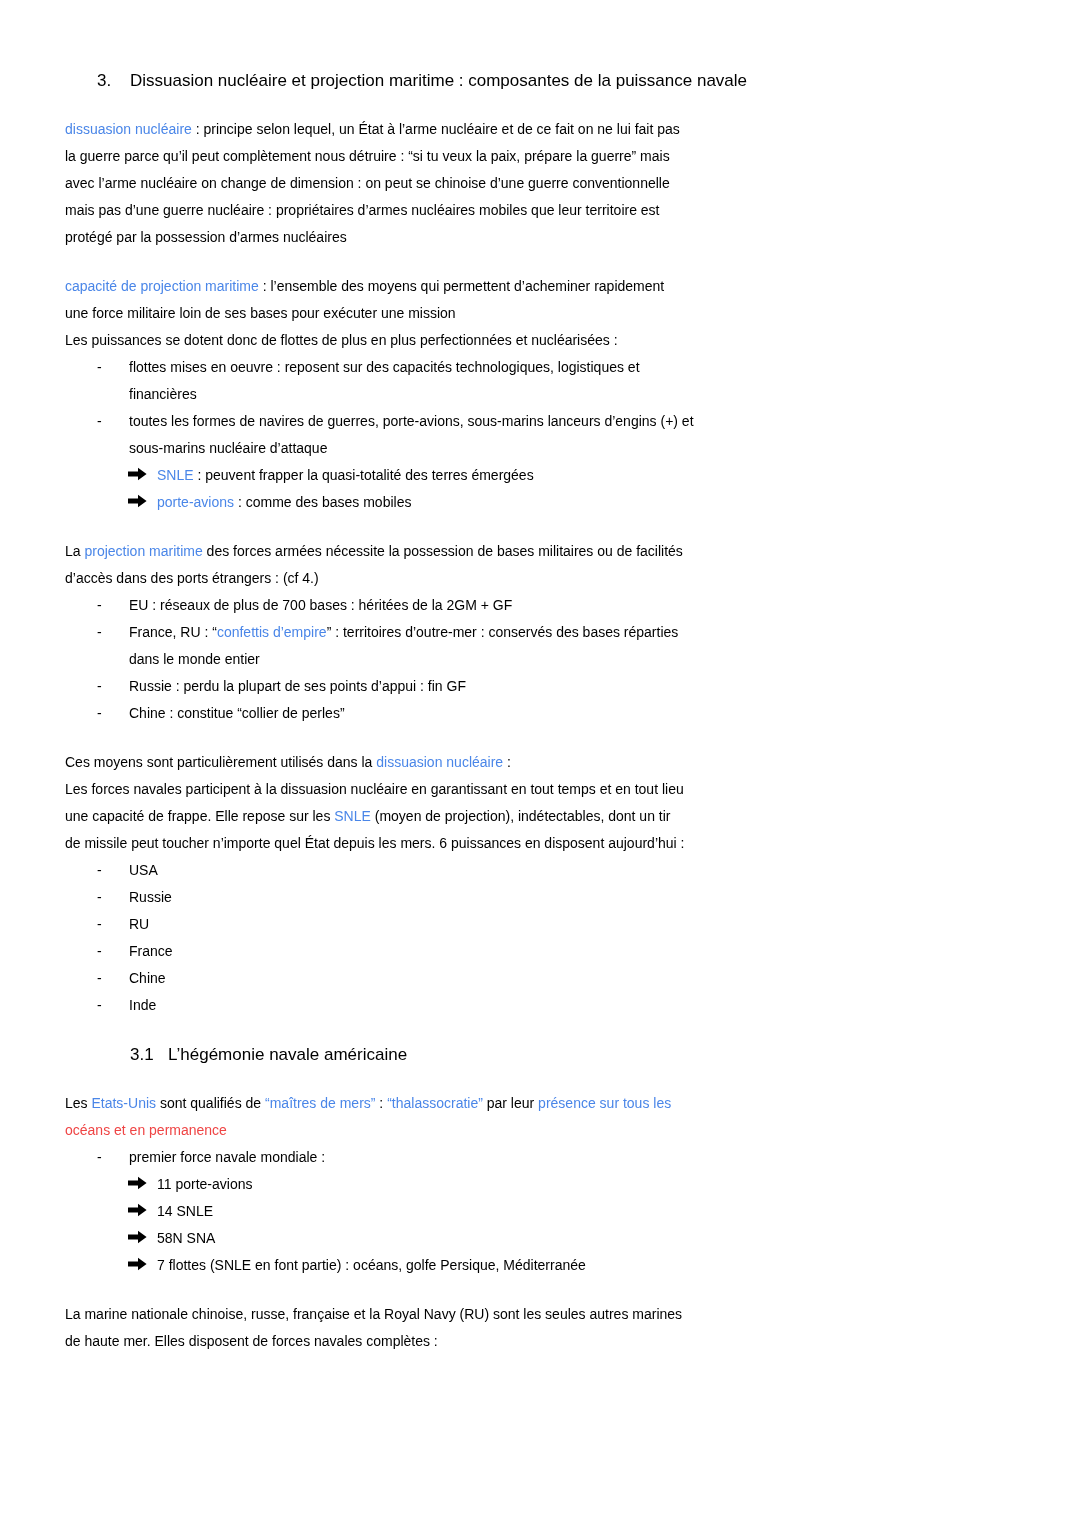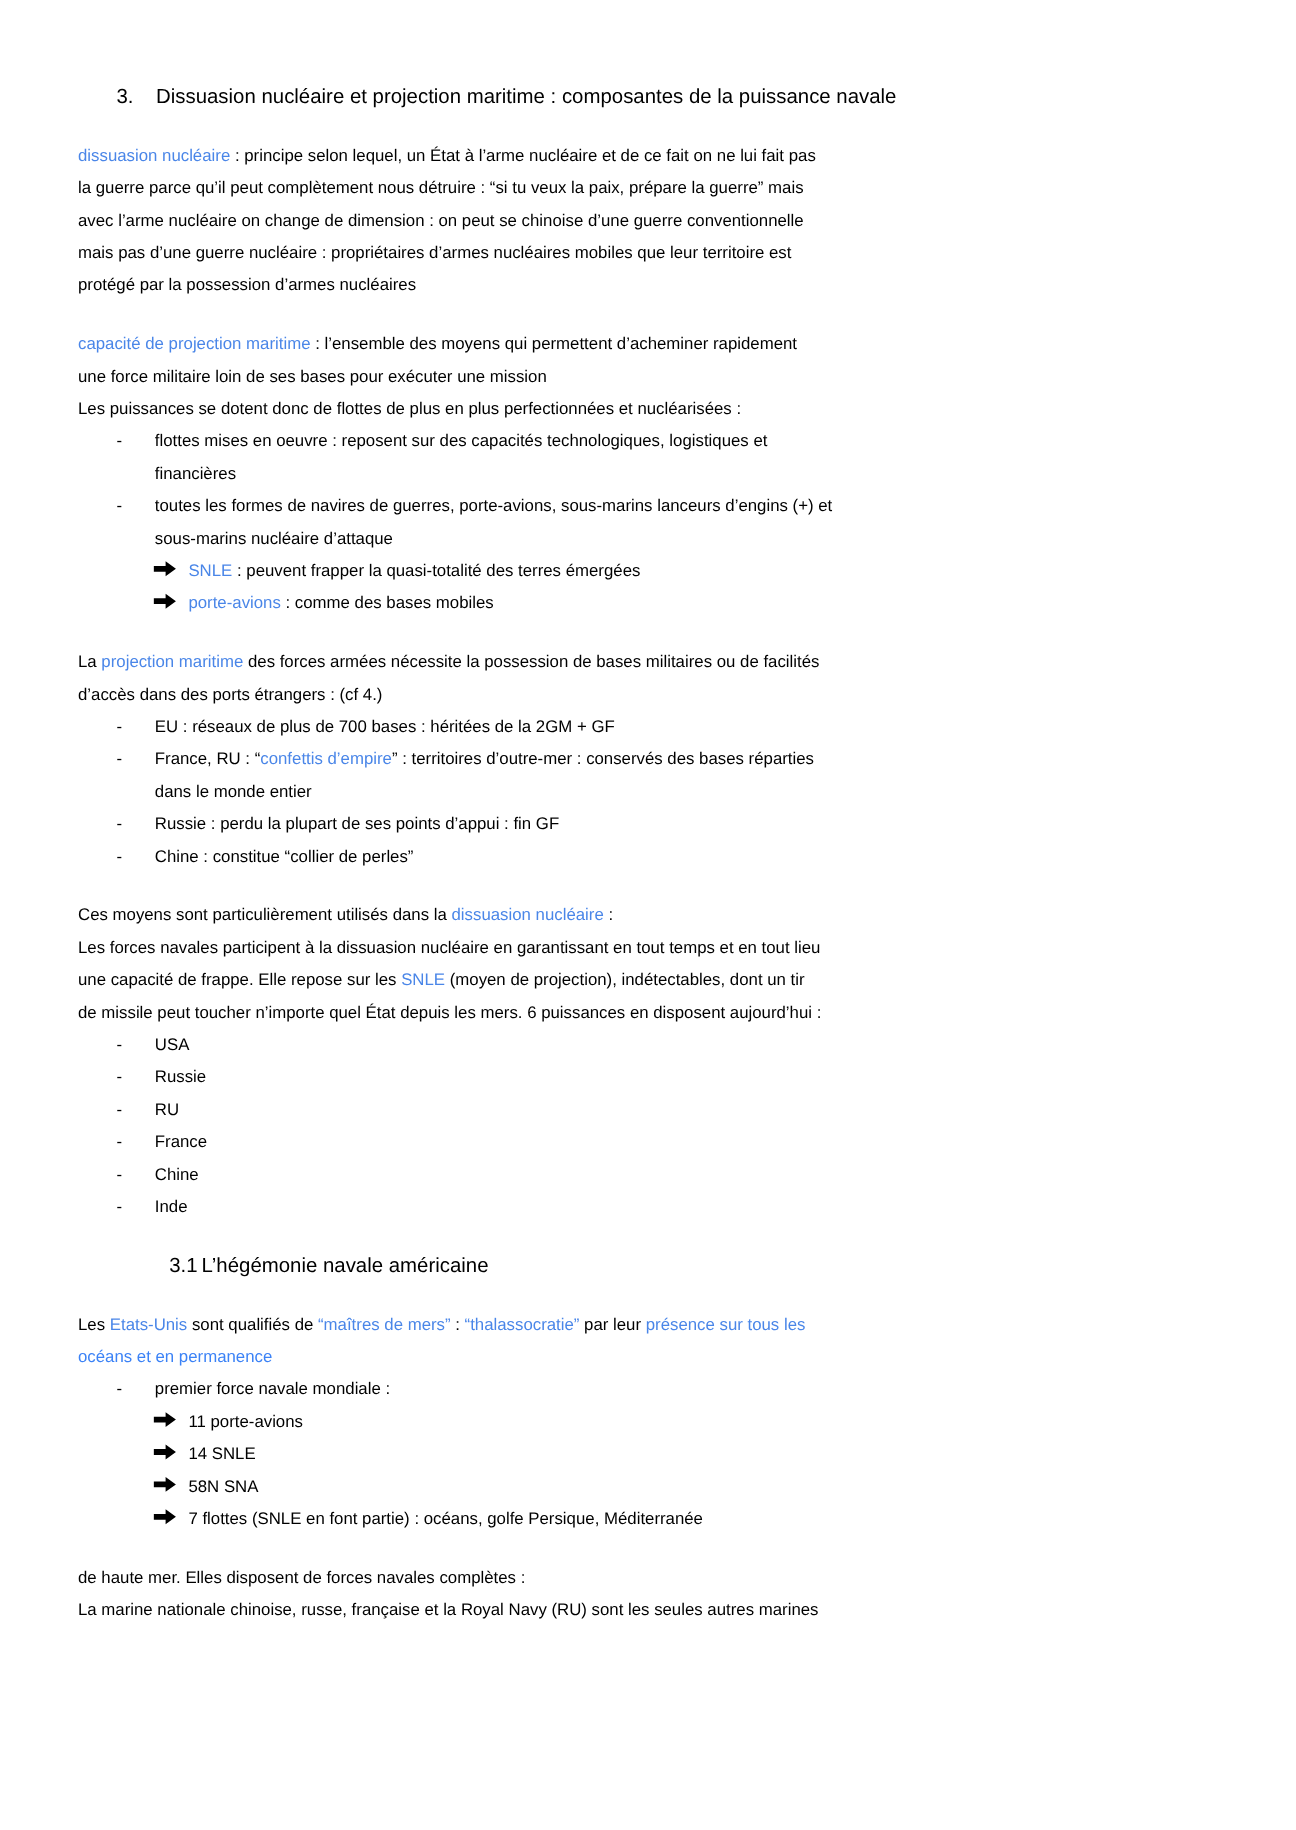--- a/index.html
+++ b/index.html
@@ -26,21 +26,21 @@
   .kind-bullet{ padding-left: 64px; }
   .kind-cont  { padding-left: 64px; }
   .kind-arrow { padding-left: 92px; }
   .marker-dash  { position: absolute; left: 32px; top: 0; }
   .marker-arrow { position: absolute; left: 63px; top: 0; }
   .marker-arrow svg { vertical-align: -1px; }
   .heading-line { font-size: 17px; }
   .heading-level-1 { padding-left: 65px; }
   .heading-level-1 .heading-number { position: absolute; left: 32px; }
   .heading-level-2 { padding-left: 103px; }
-  .heading-level-2 .heading-number { position: absolute; left: 76px; }
+  .heading-level-2 .heading-number { position: absolute; left: 65px; }
   .heading-title {
     text-decoration-thickness: 1.5px;
     text-underline-offset: 4px;
   }
 </style>
 </head>
 <body>
 
 <div class="page" style="background: rgb(255, 255, 255);">
   <div id="doc-content" style="color: rgb(0, 0, 0);">
@@ -88,33 +88,33 @@
         <div class="line kind-bullet"><span class="marker marker-dash">-</span><span class="run">RU</span></div>
         <div class="line kind-bullet"><span class="marker marker-dash">-</span><span class="run">France</span></div>
         <div class="line kind-bullet"><span class="marker marker-dash">-</span><span class="run">Chine</span></div>
         <div class="line kind-bullet"><span class="marker marker-dash">-</span><span class="run">Inde</span></div>
       </div>
       <div class="block">
         <div class="line heading-line heading-level-2"><span class="heading-number">3.1</span><span class="heading-title">L’hégémonie navale américaine</span></div>
       </div>
       <div class="block">
         <div class="line kind-text"><span class="run">Les </span><span class="run run-accent" style="color: rgb(74, 134, 232);">Etats-Unis</span><span class="run"> sont qualifiés de </span><span class="run run-accent" style="color: rgb(74, 134, 232);">“maîtres de mers”</span><span class="run"> : </span><span class="run run-accent" style="color: rgb(74, 134, 232);">“thalassocratie”</span><span class="run"> par leur </span><span class="run run-accent" style="color: rgb(74, 134, 232);">présence sur tous les</span></div>
-        <div class="line kind-text"><span class="run run-accent" style="color: #3b82f6;">océans et en permanence</span></div>
+        <div class="line kind-text"><span class="run run-accent" style="color: #ef4444;">océans et en permanence</span></div>
         <div class="line kind-bullet"><span class="marker marker-dash">-</span><span class="run">premier force navale mondiale :</span></div>
         <div class="line kind-arrow"><span class="marker marker-arrow"><svg width="19" height="14" viewBox="0 0 19 14" aria-hidden="true">
               <path d="M0 4.6 H10 V0.8 L18.6 7 L10 13.2 V9.4 H0 Z" fill="currentColor"></path>
             </svg></span><span class="run">11 porte-avions</span></div>
         <div class="line kind-arrow"><span class="marker marker-arrow"><svg width="19" height="14" viewBox="0 0 19 14" aria-hidden="true">
               <path d="M0 4.6 H10 V0.8 L18.6 7 L10 13.2 V9.4 H0 Z" fill="currentColor"></path>
             </svg></span><span class="run">14 SNLE</span></div>
         <div class="line kind-arrow"><span class="marker marker-arrow"><svg width="19" height="14" viewBox="0 0 19 14" aria-hidden="true">
               <path d="M0 4.6 H10 V0.8 L18.6 7 L10 13.2 V9.4 H0 Z" fill="currentColor"></path>
             </svg></span><span class="run">58N SNA</span></div>
         <div class="line kind-arrow"><span class="marker marker-arrow"><svg width="19" height="14" viewBox="0 0 19 14" aria-hidden="true">
               <path d="M0 4.6 H10 V0.8 L18.6 7 L10 13.2 V9.4 H0 Z" fill="currentColor"></path>
             </svg></span><span class="run">7 flottes (SNLE en font partie) : océans, golfe Persique, Méditerranée</span></div>
       </div>
       <div class="block">
+        <div class="line kind-text"><span class="run">La marine nationale chinoise, russe, française et la Royal Navy (RU) sont les seules autres marines</span></div>
         <div class="line kind-text"><span class="run">de haute mer. Elles disposent de forces navales complètes :</span></div>
-        <div class="line kind-text"><span class="run">La marine nationale chinoise, russe, française et la Royal Navy (RU) sont les seules autres marines</span></div>
       </div>
     </div>
 </div>
 
 </body></html>

